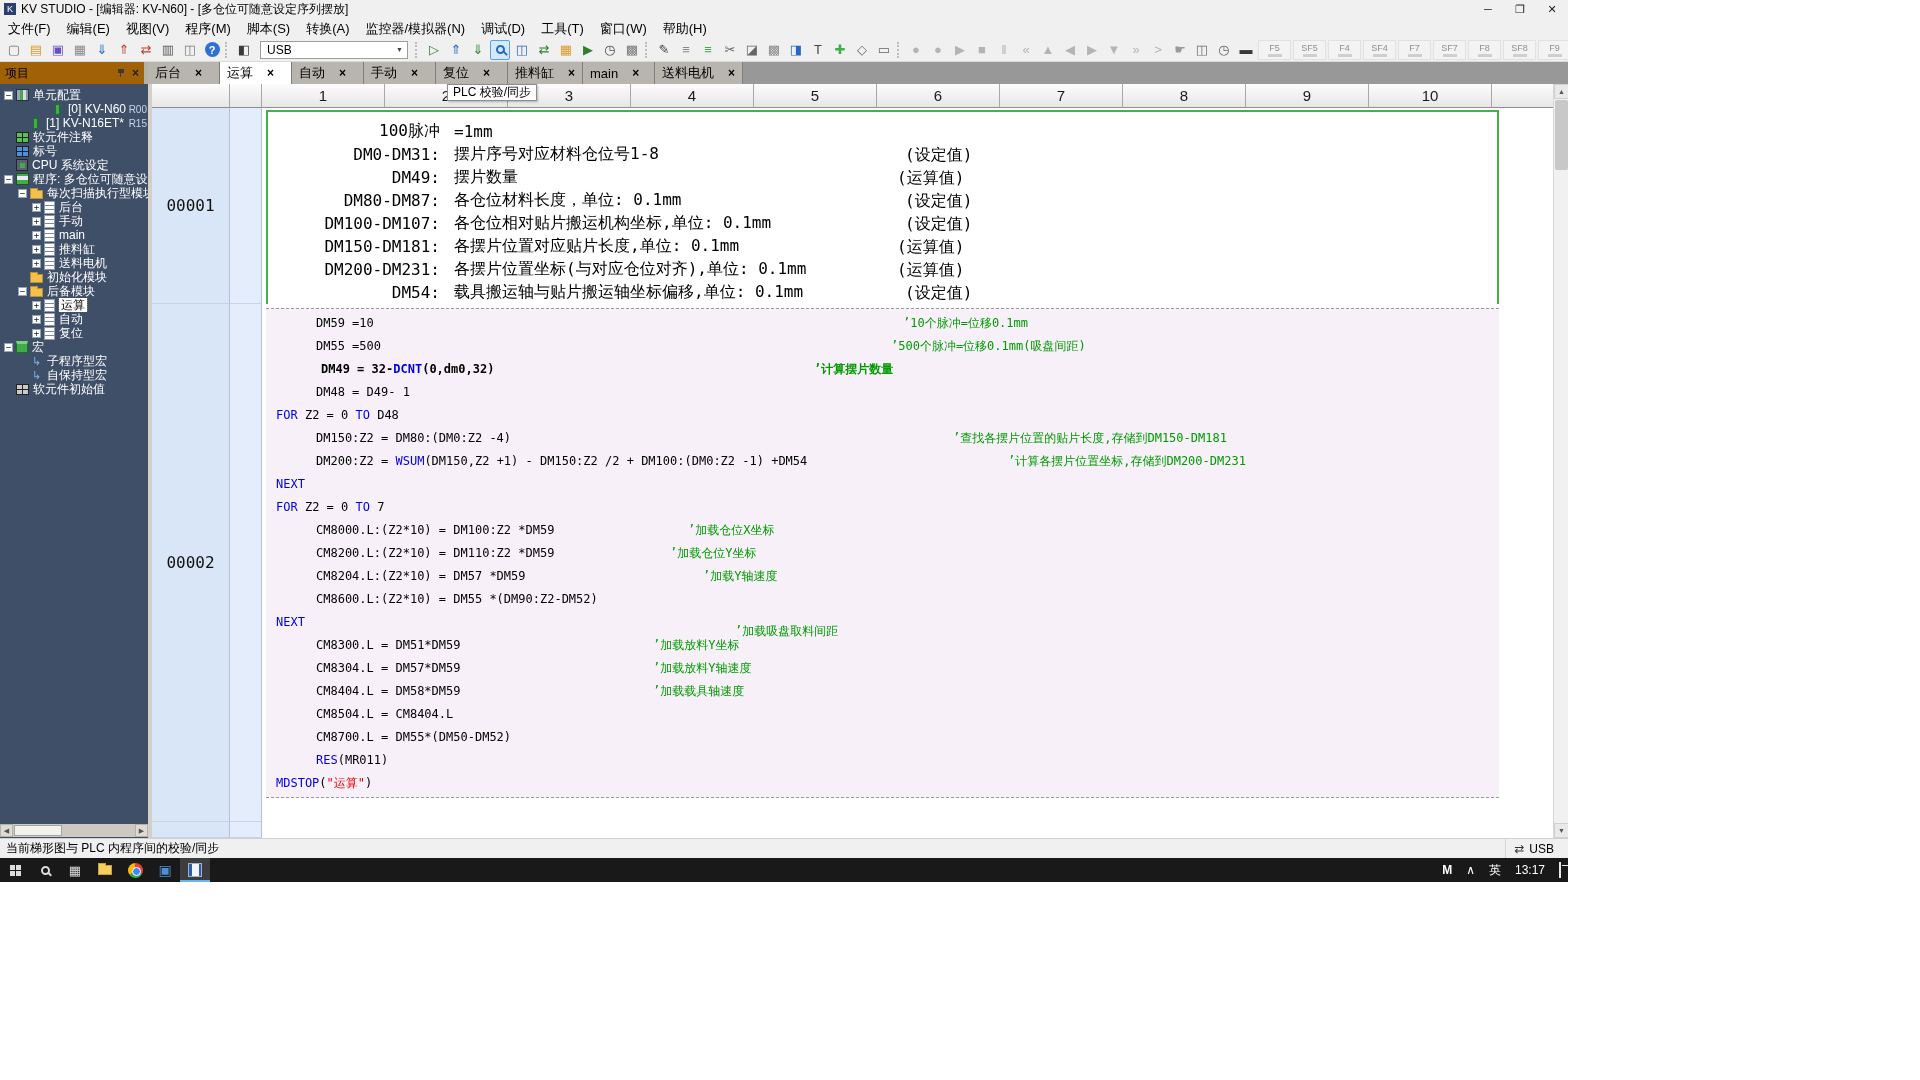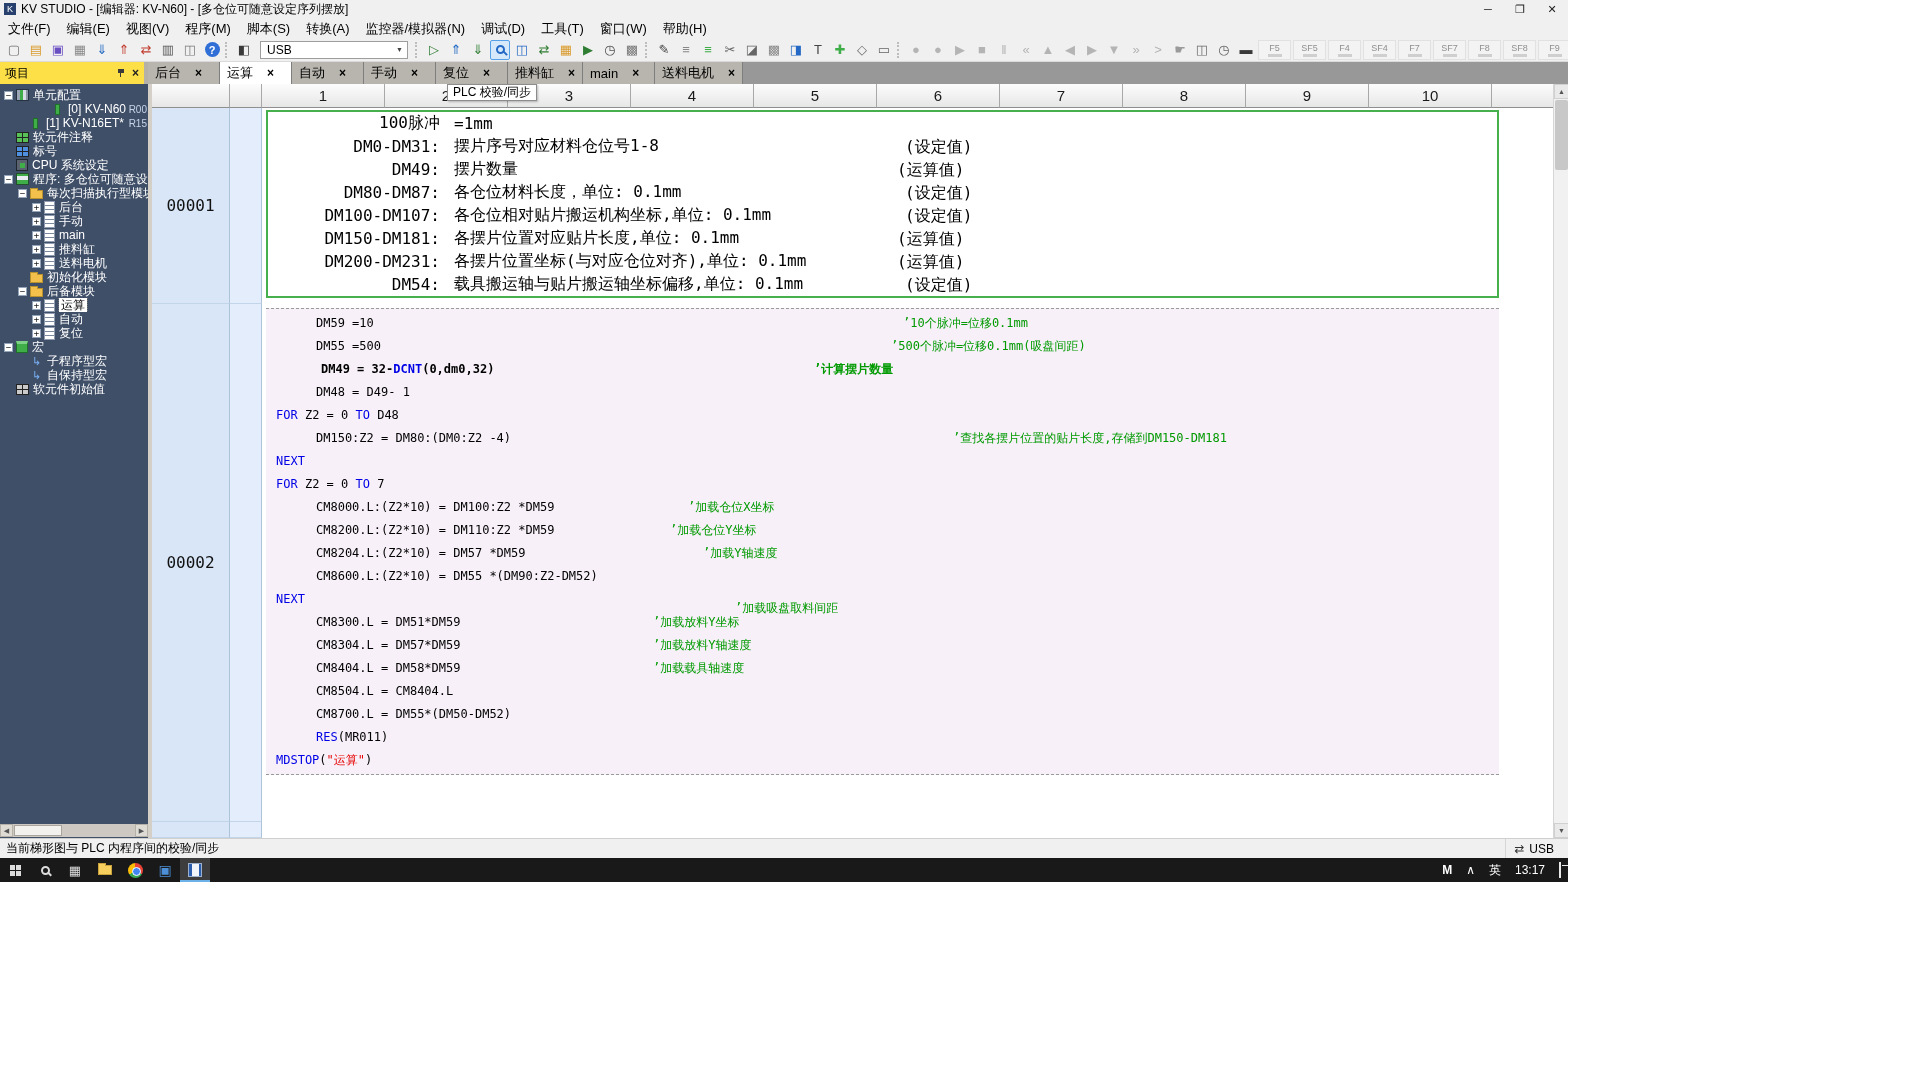--- a/index.html
+++ b/index.html
@@ -25,21 +25,21 @@
 .mag{width:9px;height:9px;border:2px solid #2268c4;border-radius:50%;position:relative;}
 .mag::after{content:"";position:absolute;width:6px;height:2px;background:#2268c4;right:-5px;bottom:-2px;transform:rotate(45deg);}
 .combo{width:148px;height:18px;background:#fff;border:1px solid #9e9e9e;display:flex;align-items:center;font-size:12px;padding-left:6px;margin:0 5px;flex:none;}
 .combo-arrow{margin-left:auto;width:15px;height:100%;display:flex;align-items:center;justify-content:center;font-size:7px;color:#444;}
 #fnkeys{margin-left:auto;margin-right:140px;display:flex;}
 .fnkey{width:33px;height:20px;display:flex;flex-direction:column;align-items:center;justify-content:center;color:#8f8f8f;font-size:9px;background:#f3f3f3;border:1px solid #e1e1e1;margin:0 1px;}
 .fnkey .bar{width:14px;height:3px;background:#cfcfcf;margin-top:1px;}
 
 
 #tabband{position:absolute;left:0;top:62px;width:1568px;height:22px;background:#989898;display:flex;}
-#panel-header{width:148px;flex:none;background:#fde047;display:flex;align-items:center;font-size:12px;padding:0 5px;border-right:4px solid #b5b1a9;}
+#panel-header{width:148px;flex:none;background:#a16207;display:flex;align-items:center;font-size:12px;padding:0 5px;border-right:4px solid #b5b1a9;}
 #panel-header .ph-tools{margin-left:auto;display:flex;align-items:center;gap:7px;}
 .pin-icon{width:8px;height:10px;position:relative;display:inline-block;}
 .pin-icon::before{content:"";position:absolute;left:1px;top:1px;width:6px;height:4px;background:#3a3a3a;}
 .pin-icon::after{content:"";position:absolute;left:3.5px;top:5px;width:1px;height:4px;background:#3a3a3a;}
 .ph-close{font-weight:bold;font-size:12px;color:#222;}
 #tabs{display:flex;}
 .tab{display:flex;align-items:center;background:#b8b5ae;border-right:1px solid #7e7e7e;padding:0 7px;font-size:13px;min-width:72px;white-space:nowrap;}
 .tab.active{background:#ffffff;}
 .tab-close{margin-left:14px;font-weight:bold;font-size:12px;}
 
@@ -84,21 +84,21 @@
 .hc-b{width:32px;}
 .hc-col{width:123px;}
 .hc-fill{flex:1;border-right:none;}
 #erows{display:flex;flex-direction:column;height:730px;}
 .erow{display:flex;flex:none;}
 .erow.fill{flex:1;}
 .gut-a{width:78px;flex:none;background:#d8e6f7;border-right:1px solid #adc3da;border-bottom:1px solid #c3d5e8;display:flex;align-items:center;justify-content:center;font-family:"DejaVu Sans Mono",monospace;font-size:16px;color:#111;}
 .gut-b{width:32px;flex:none;background:#e3edfb;border-right:1px solid #adc3da;border-bottom:1px solid #c3d5e8;}
 .erow-content{flex:1;position:relative;background:#fff;}
 
-#block1{margin:2px 0 0 4px;width:1233px;border:2px solid #46b14c;background:#fff;padding:0 0;}
+#block1{margin:2px 0 0 4px;width:1233px;border:2px solid #46b14c;background:#fff;padding:8px 0;}
 .cmt-line{height:23px;display:flex;align-items:center;font-family:"DejaVu Sans Mono",monospace;font-size:16px;position:relative;white-space:pre;}
 .cmt-label{width:172px;text-align:right;flex:none;}
 .cmt-desc{margin-left:14px;}
 .cmt-note{position:absolute;top:0;line-height:23px;}
 
 #block2{margin:4px 0 0 4px;width:1233px;border-top:1px dashed #9a9a9a;border-bottom:1px dashed #9a9a9a;background:#f7f0f8;padding:3px 0 2px;}
 .code-line{height:23px;line-height:23px;font-family:"DejaVu Sans Mono",monospace;font-size:12px;color:#000;position:relative;white-space:pre;}
 .kw{color:#0000e6;}
 .str{color:#e60000;}
 .ccmt{color:#009a00;position:absolute;top:0;white-space:pre;}
@@ -476,20 +476,21 @@
       <span class="gut-a">00002</span>
       <span class="gut-b"></span>
       <span class="erow-content">
         <div id="block2">
             <div class="code-line" style="padding-left: 50px;"><span>DM59 =10</span><span class="ccmt" style="left: 637px;">’10个脉冲=位移0.1mm</span></div>
             <div class="code-line" style="padding-left: 50px;"><span>DM55 =500</span><span class="ccmt" style="left: 625px;">’500个脉冲=位移0.1mm(吸盘间距)</span></div>
             <div class="code-line" style="padding-left: 55px; font-weight: bold;"><span>DM49 = 32-</span><span class="kw">DCNT</span><span>(0,dm0,32)</span><span class="ccmt" style="left: 548px;">’计算摆片数量</span></div>
             <div class="code-line" style="padding-left: 50px;"><span>DM48 = D49- 1</span></div>
             <div class="code-line" style="padding-left: 10px;"><span class="kw">FOR</span><span> Z2 = 0 </span><span class="kw">TO</span><span> D48</span></div>
             <div class="code-line" style="padding-left: 50px;"><span>DM150:Z2 = DM80:(DM0:Z2 -4)</span><span class="ccmt" style="left: 687px;">’查找各摆片位置的贴片长度,存储到DM150-DM181</span></div>
+            <div class="code-line" style="padding-left: 50px;"><span>DM200:Z2 = </span><span class="kw">WSUM</span><span>(DM150,Z2 +1) - DM150:Z2 /2 + DM100:(DM0:Z2 -1) +DM54</span><span class="ccmt" style="left: 742px;">’计算各摆片位置坐标,存储到DM200-DM231</span></div>
             <div class="code-line" style="padding-left: 10px;"><span class="kw">NEXT</span></div>
             <div class="code-line" style="padding-left: 10px;"><span class="kw">FOR</span><span> Z2 = 0 </span><span class="kw">TO</span><span> 7</span></div>
             <div class="code-line" style="padding-left: 50px;"><span>CM8000.L:(Z2*10) = DM100:Z2 *DM59</span><span class="ccmt" style="left: 422px;">’加载仓位X坐标</span></div>
             <div class="code-line" style="padding-left: 50px;"><span>CM8200.L:(Z2*10) = DM110:Z2 *DM59</span><span class="ccmt" style="left: 404px;">’加载仓位Y坐标</span></div>
             <div class="code-line" style="padding-left: 50px;"><span>CM8204.L:(Z2*10) = DM57 *DM59</span><span class="ccmt" style="left: 437px;">’加载Y轴速度</span></div>
             <div class="code-line" style="padding-left: 50px;"><span>CM8600.L:(Z2*10) = DM55 *(DM90:Z2-DM52)</span><span class="ccmt" style="left: 469px; margin-top: 32px;">’加载吸盘取料间距</span></div>
             <div class="code-line" style="padding-left: 10px;"><span class="kw">NEXT</span></div>
             <div class="code-line" style="padding-left: 50px;"><span>CM8300.L = DM51*DM59</span><span class="ccmt" style="left: 387px;">’加载放料Y坐标</span></div>
             <div class="code-line" style="padding-left: 50px;"><span>CM8304.L = DM57*DM59</span><span class="ccmt" style="left: 387px;">’加载放料Y轴速度</span></div>
             <div class="code-line" style="padding-left: 50px;"><span>CM8404.L = DM58*DM59</span><span class="ccmt" style="left: 387px;">’加载载具轴速度</span></div>

